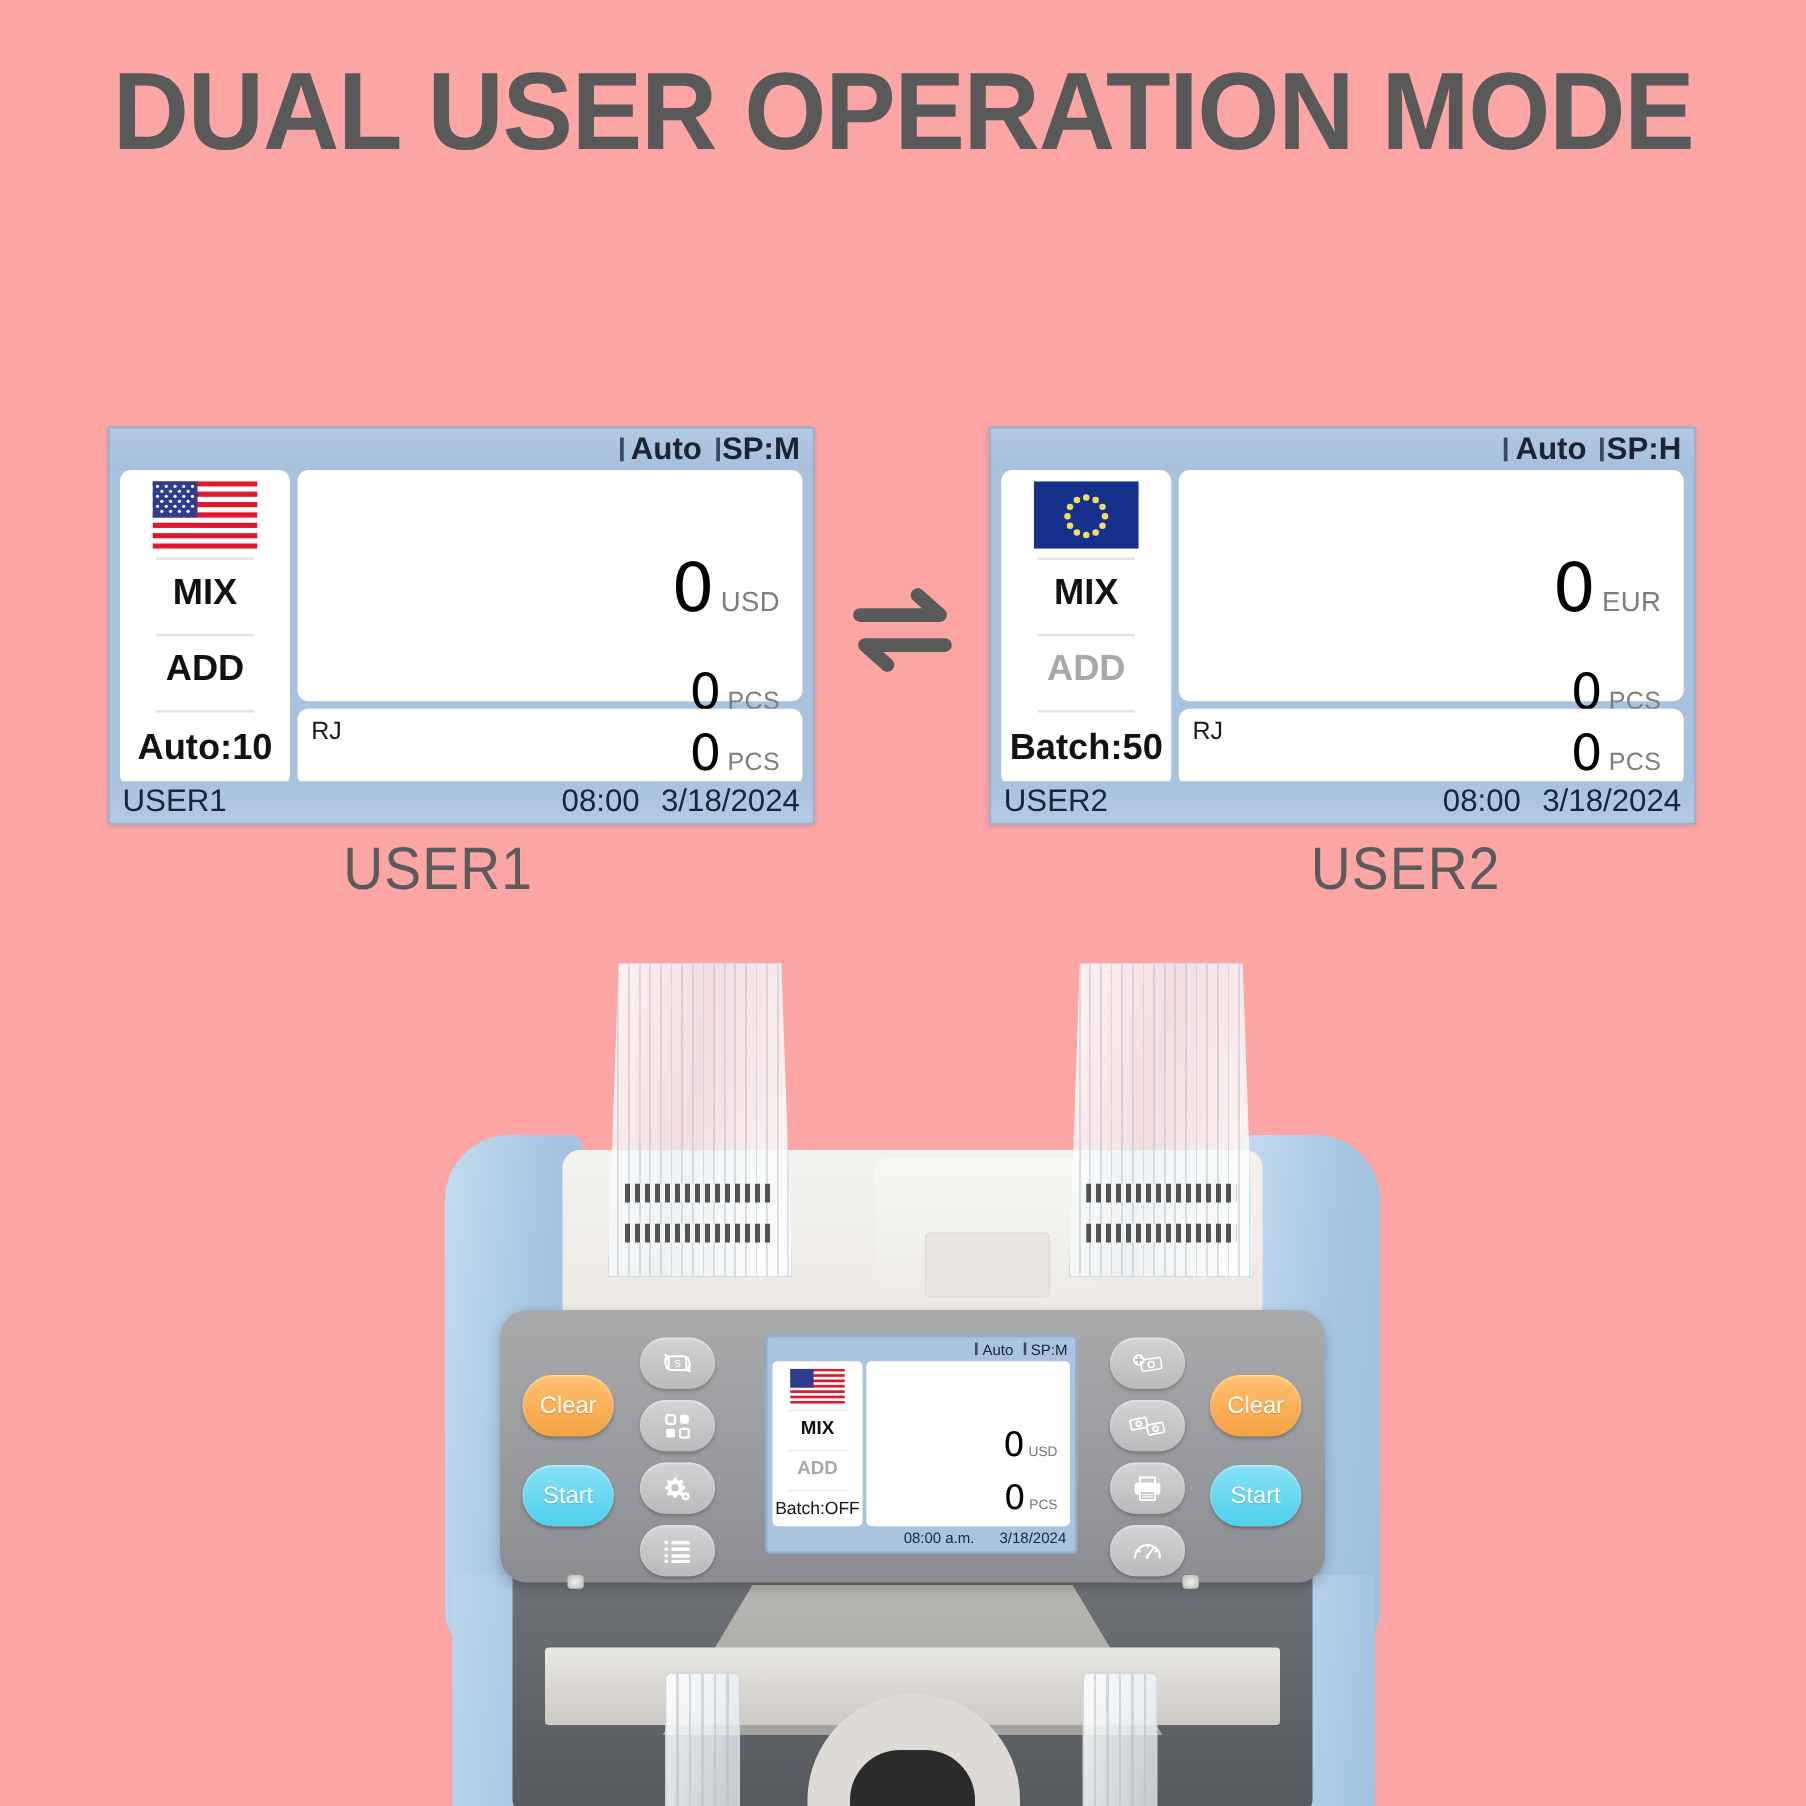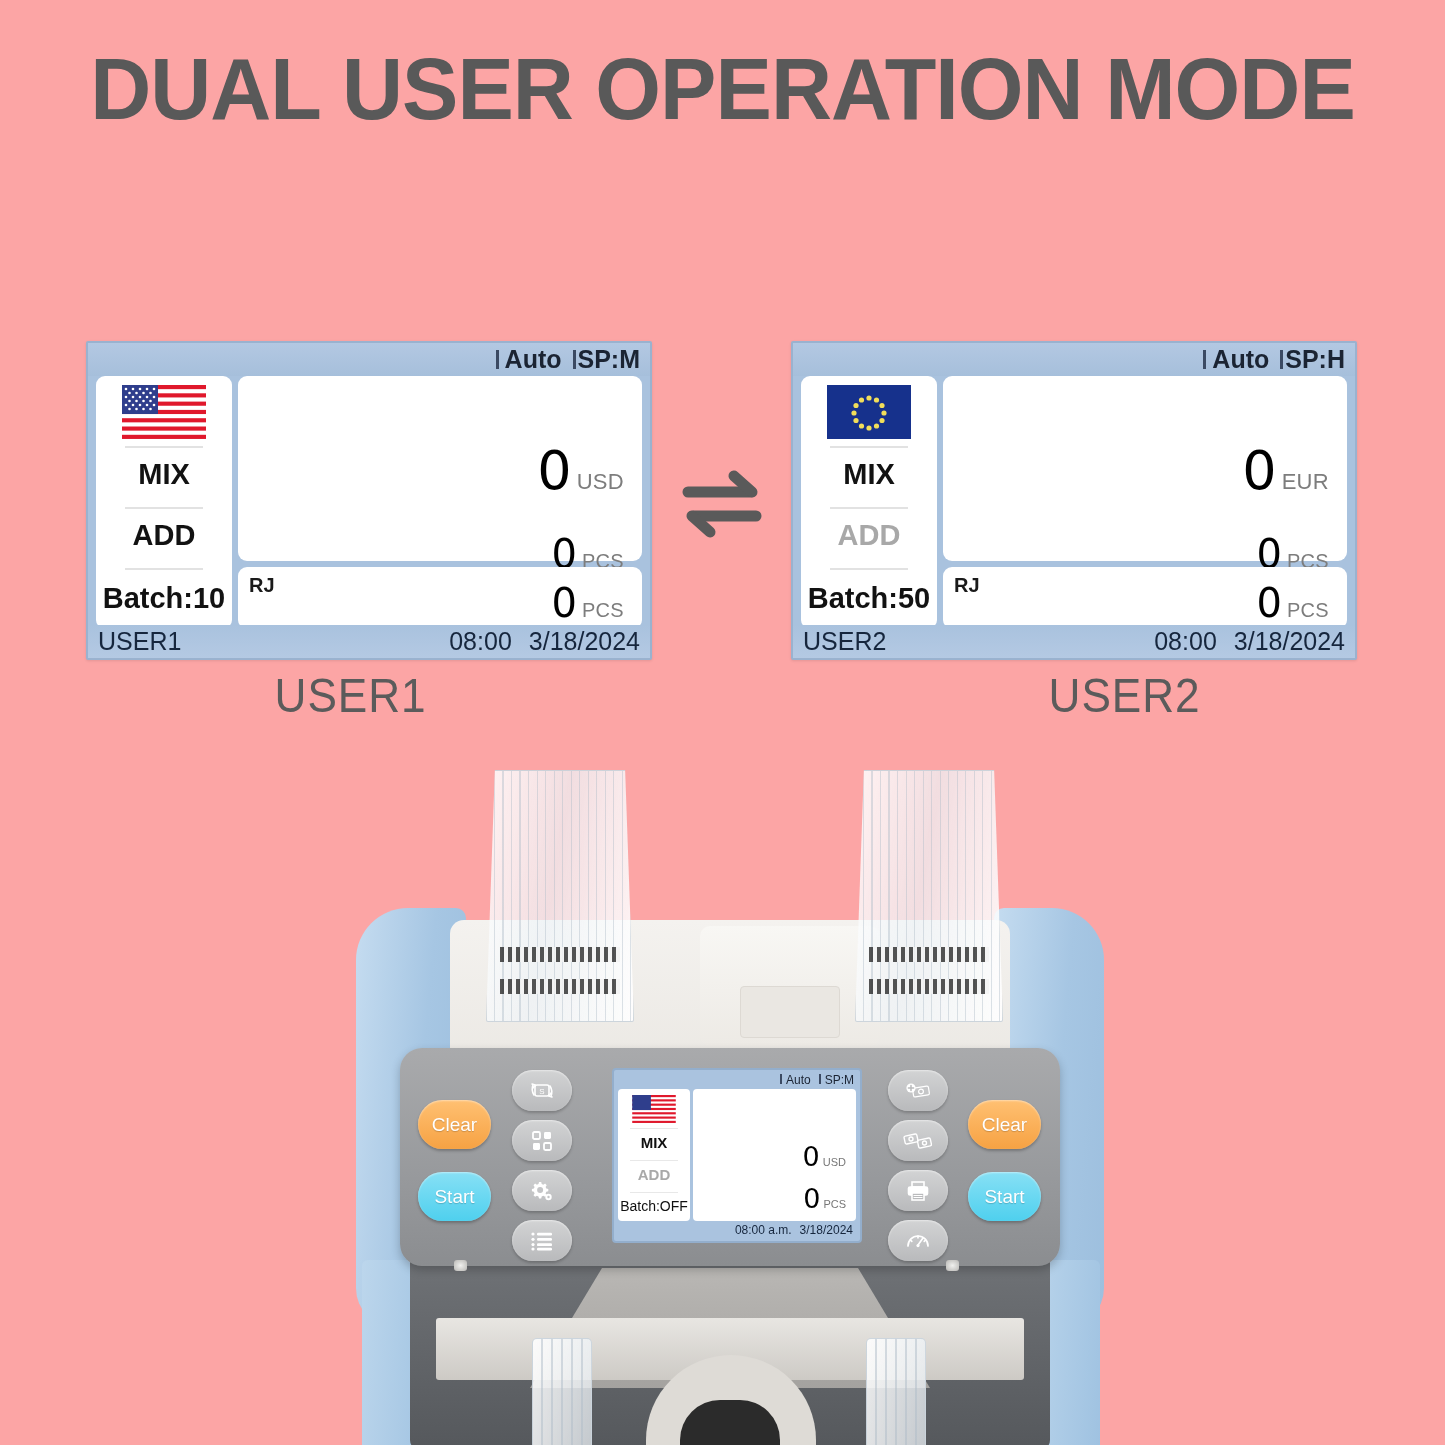--- a/index.html
+++ b/index.html
@@ -144,21 +144,21 @@
   .panel-rj {
     height: 62px;
     background: #fff;
     border-radius: 9px;
     position: relative;
   }
   .rj-tag {
     position: absolute;
     top: 7px; left: 11px;
     font-size: 20px;
-    font-weight: 700;
+    font-weight: 400;
     color: #1a1a1a;
   }
 
   .value-row {
     position: absolute;
     right: 18px;
     display: flex;
     align-items: baseline;
     gap: 5px;
   }
@@ -379,21 +379,21 @@
   .mini-batch { font-size: 14px; font-weight: 400; color: #111; padding-top: 5px; }
   .mini-right { flex: 1; background: #fff; border-radius: 4px; position: relative; }
   .mini-val { position: absolute; right: 10px; display: flex; align-items: baseline; gap: 3px; }
   .mini-val .n { font-size: 27px; color: #000; line-height: 1; font-family: "DejaVu Sans", sans-serif; }
   .mini-val .u { font-size: 11px; color: #777; }
   #mv-usd { top: 54px; }
   #mv-pcs { top: 96px; }
   .mini-footer {
     position: absolute; bottom: 0; left: 0; width: 100%; height: 22px;
     display: flex; align-items: center; justify-content: flex-end; padding-right: 7px;
-    gap: 8px; font-size: 12px; color: #16263d;
+    gap: 20px; font-size: 12px; color: #16263d;
   }
 
   
   .lower {
     position: absolute;
     left: 60px; top: 500px;
     width: 640px; height: 190px;
     background: linear-gradient(#6f7276, #55585c);
     border-radius: 0 0 10px 10px;
     overflow: hidden;
@@ -521,21 +521,21 @@
                 <circle cx="21.5" cy="24" r="1.3"></circle>
                 <circle cx="28.5" cy="24" r="1.3"></circle>
             </g>
           </svg>
         </div>
         <div class="flag-sep"></div>
         <div class="left-label">MIX</div>
         <div class="flag-sep"></div>
         <div class="left-label">ADD</div>
         <div class="flag-sep"></div>
-        <div class="batch-label">Batch:10</div>
+        <div class="batch-label">Auto:10</div>
       </div>
 
       <div class="lcd-right">
         <div class="panel-main">
           <div class="value-row" id="v1-amount">
             <span class="value-num">0</span>
             <span class="value-unit">USD</span>
           </div>
           <div class="value-row" id="v1-pcs">
             <span class="value-num small">0</span>

